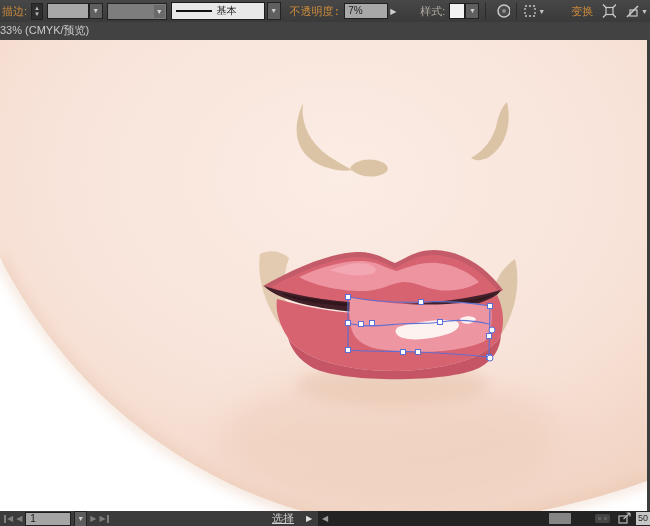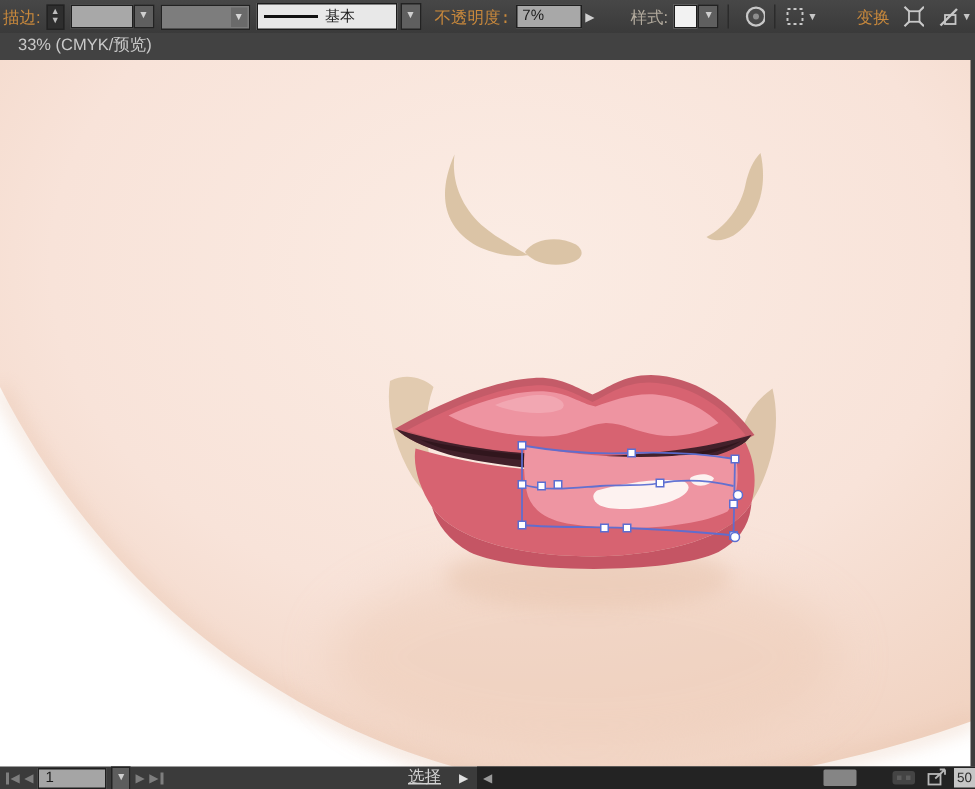--- a/index.html
+++ b/index.html
@@ -18,21 +18,21 @@
   .brush-box{width:84px;height:16px;background:#e8e8e8;border:1px solid #1c1c1c;display:flex;align-items:center;padding:0 4px;gap:5px;}
   .brush-line{width:36px;height:2px;background:#111;}
   .brush-name{color:#222;font-size:10px;}
   .swatch{width:14px;height:14px;background:#f2f2f2;border:1px solid #1c1c1c;}
   .bar-sep{width:1px;height:16px;background:#2b2b2b;margin:0 2px;}
   .tri-right{color:#cfcfcf;font-size:8px;}
   .icon-btn{display:flex;align-items:center;gap:1px;}
   .chev-sm{color:#c6c6c6;font-size:7px;}
 
   
-  .doc-tab{position:absolute;top:22px;left:0;right:0;height:18px;background:#424242;border-bottom:1px solid #2e2e2e;color:#c9c9c9;font-size:11px;line-height:17px;padding-left:12px;}
+  .doc-tab{position:absolute;top:22px;left:0;right:0;height:18px;background:#424242;border-bottom:1px solid #2e2e2e;color:#c9c9c9;font-size:11px;line-height:17px;padding-left:0;}
 
   
   .canvas{position:absolute;top:40px;left:0;width:650px;height:471px;background:#ffffff;}
   .win-edge{position:absolute;right:0;top:40px;height:471px;width:3px;background:#3d3d3d;}
 
   
   .status-bar{position:absolute;left:0;right:0;bottom:0;height:15px;background:#3b3b3b;font-size:10px;color:#c9c9c9;}
   .sb-left{position:absolute;left:0;top:0;bottom:0;width:316px;display:flex;align-items:center;gap:3px;padding-left:4px;}
   .nav-ic{color:#7e7e7e;font-size:8px;display:flex;align-items:center;gap:1px;}
   .vbar{display:inline-block;width:2px;height:8px;background:#7e7e7e;}

